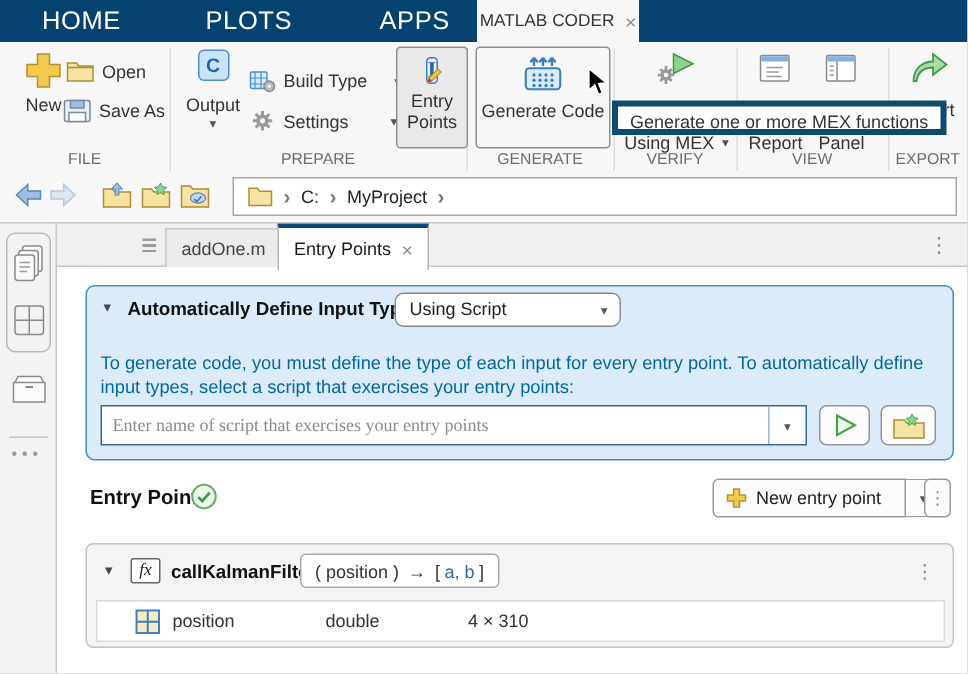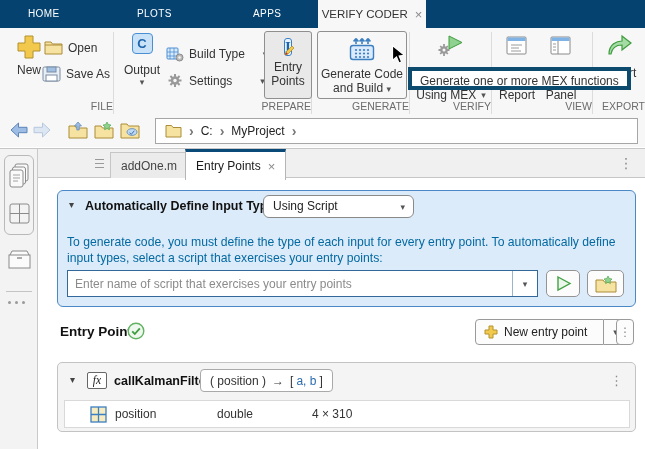--- a/index.html
+++ b/index.html
@@ -1,28 +1,28 @@
 <!DOCTYPE html>
 <html><head>
 <meta charset="utf-8">
 <style>
   * { box-sizing: border-box; }
   body { margin: 0; background: #9a9a9a; font-family: "Liberation Sans", sans-serif; }
   .screen { position: relative; width: 645px; height: 449px; background: #fff; overflow: hidden; font-size: 12px; color: #333; }
 
   
   .topbar { position: absolute; left: 0; top: 0; width: 645px; height: 28px; background: #05426f; }
-  .top-tab { position: absolute; top: 0; height: 28px; line-height: 28px; color: #fff; font-size: 10px; letter-spacing: .4px; cursor: default; }
+  .top-tab { position: absolute; top: 0; height: 28px; line-height: 28px; color: #fff; font-size: 17px; letter-spacing: .4px; cursor: default; }
   .top-tab-active { position: absolute; left: 318px; top: 0; width: 108px; height: 28px; background: #f7f7f7; color: #333; display: flex; align-items: center; justify-content: center; gap: 7px; font-size: 11.5px; }
   .tab-close { color: #8a8a8a; font-size: 13px; }
 
   
   .toolstrip { position: absolute; left: 0; top: 28px; width: 645px; height: 86px; background: #f7f7f7; }
   .ts-sep { position: absolute; top: 4px; height: 104px; width: 1px; background: #dcdcdc; }
-  .sec-label { position: absolute; top: 72px; height: 13px; font-size: 10.5px; color: #6c6c6c; text-align: right; line-height: 13px; }
+  .sec-label { position: absolute; top: 72px; height: 13px; font-size: 10.5px; color: #6c6c6c; text-align: center; line-height: 13px; }
   .ts-col { position: absolute; text-align: center; }
   .ts-row { position: absolute; display: flex; align-items: center; gap: 5px; white-space: nowrap; }
   .ts-lbl { font-size: 12px; color: #333; }
   .dd { font-size: 9px; color: #555; }
   .icon-c { width: 21px; height: 21px; margin: 0 auto; border: 1px solid #4a8fd2; border-radius: 4px; background: #c9e2f8; color: #1e66ab; font-weight: bold; font-size: 13px; line-height: 19px; text-align: center; }
   .btn-entrypts { position: absolute; left: 264px; top: 3px; width: 48px; height: 68px; border: 1px solid #8f8f8f; border-radius: 3px; background: #e9e9e9; text-align: center; padding-top: 5px; }
   .btn-generate { position: absolute; left: 317px; top: 3px; width: 90px; height: 68px; border: 1px solid #8f8f8f; border-radius: 3px; background: #f7f7f7; text-align: center; padding-top: 5px; }
   .two-line { font-size: 12px; line-height: 14px; margin-top: 3px; color: #333; }
   .ie-box { position: relative; width: 22px; height: 22px; margin: 0 auto; border: 1px solid #3c7fc1; border-radius: 3px; background: #eaf3fc; color: #1e66ab; font-family: "Liberation Serif", serif; font-weight: bold; font-size: 15px; line-height: 20px; }
 
@@ -57,21 +57,21 @@
   .content { position: absolute; left: 38px; top: 178px; width: 607px; height: 271px; background: #fff; }
 
   .def-panel { position: absolute; left: 19px; top: 12px; width: 579px; height: 117px; background: #dcebfa; border: 1px solid #4b88c5; border-radius: 6px; }
   .collapse { font-size: 10px; color: #444; }
   .dp-collapse { position: absolute; left: 11px; top: 8px; }
   .dp-title { position: absolute; left: 27px; top: 8px; font-weight: bold; font-size: 12.5px; color: #111; }
   .dp-dd { position: absolute; left: 205px; top: 4px; width: 151px; height: 23px; background: #fff; border: 1px solid #8a8a8a; border-radius: 6px; line-height: 21px; padding-left: 9px; font-size: 12px; color: #222; }
   .dp-dd .dd { position: absolute; right: 8px; top: 1px; line-height: 21px; }
   .dp-desc { position: absolute; left: 9px; top: 44px; width: 566px; font-size: 12.2px; line-height: 15.5px; color: #0369a1; }
   .dp-input { position: absolute; left: 9px; top: 79px; width: 471px; height: 27px; background: #fff; border: 1px solid #33689b; display: flex; }
-  .dp-input input { flex: 1; border: 0; outline: none; padding: 0 7px; font-size: 12px; font-family: Liberation Sans, sans-serif; color: #333; background: transparent; }
+  .dp-input input { flex: 1; border: 0; outline: none; padding: 0 7px; font-size: 12px; font-family: Liberation Serif, serif; color: #333; background: transparent; }
   .dp-input input::placeholder { color: #8b8b8b; }
   .inp-dd { width: 25px; border-left: 1px solid #9db4ca; display: flex; align-items: center; justify-content: center; }
   .sq-btn { position: absolute; top: 79px; height: 27px; background: #fcfcfc; border: 1px solid #949494; border-radius: 5px; display: flex; align-items: center; justify-content: center; }
 
   .ep-heading { position: absolute; left: 22px; top: 146px; font-size: 13.5px; font-weight: bold; color: #111; }
   .check-pos { position: absolute; left: 89px; top: 144px; }
   .nep-group { position: absolute; left: 417px; top: 141px; height: 26px; display: flex; padding-left: 20px; }
   .nep-main { width: 129px; border: 1px solid #9a9a9a; border-radius: 4px 0 0 4px; background: #fcfcfc; display: flex; align-items: center; gap: 6px; padding: 0 8px; font-size: 12px; color: #222; white-space: nowrap; }
   .nep-dd { width: 24px; border: 1px solid #9a9a9a; border-left: none; border-radius: 0 4px 4px 0; background: #fcfcfc; display: flex; align-items: center; justify-content: center; }
   .nep-menu { position: absolute; left: 578px; top: 141px; width: 18px; height: 26px; border: 1px solid #9a9a9a; border-radius: 4px; background: #fcfcfc; text-align: center; line-height: 24px; color: #666; font-size: 12px; }
@@ -94,21 +94,21 @@
 </head>
 <body>
 
 <div class="screen">
 
   <div class="topbar">
     <span class="top-tab" style="left:28px">HOME</span>
     <span class="top-tab" style="left:137px">PLOTS</span>
     <span class="top-tab" style="left:253px">APPS</span>
     <div class="top-tab-active">
-      <span>VERIFY CODER</span>
+      <span>MATLAB CODER</span>
       <span class="tab-close">×</span>
     </div>
   </div>
 
   <div class="toolstrip">
     <span class="ts-sep" style="left:113px"></span>
     <span class="ts-sep" style="left:311px"></span>
     <span class="ts-sep" style="left:409px"></span>
     <span class="ts-sep" style="left:491px"></span>
     <span class="ts-sep" style="left:592px"></span>
@@ -192,22 +192,20 @@
             <circle cx="17" cy="16.5" r="1.1"></circle>
             <circle cx="21" cy="16.5" r="1.1"></circle>
             <circle cx="9" cy="20" r="1.1"></circle>
             <circle cx="13" cy="20" r="1.1"></circle>
             <circle cx="17" cy="20" r="1.1"></circle>
             <circle cx="21" cy="20" r="1.1"></circle>
           </g>
       </svg>
       <div class="two-line">
         <div>Generate Code</div>
-        <div><span>and Build</span>
-             <span class="dd">▾</span></div>
       </div>
     </div>
     <div class="sec-label" style="left:311px;width:98px">GENERATE</div>
 
     <div class="ts-col" style="left:430px;top:7px;width:40px">
       <svg width="28" height="25" viewBox="0 0 28 25">
         <g stroke="#9a9a9a" stroke-width="1.8">
             <path d="M8 9v12M2.5 15h11M4.2 11l7.6 8M11.8 11l-7.6 8"></path>
           </g>
         <circle cx="8" cy="15" r="3.8" fill="#9a9a9a"></circle>

